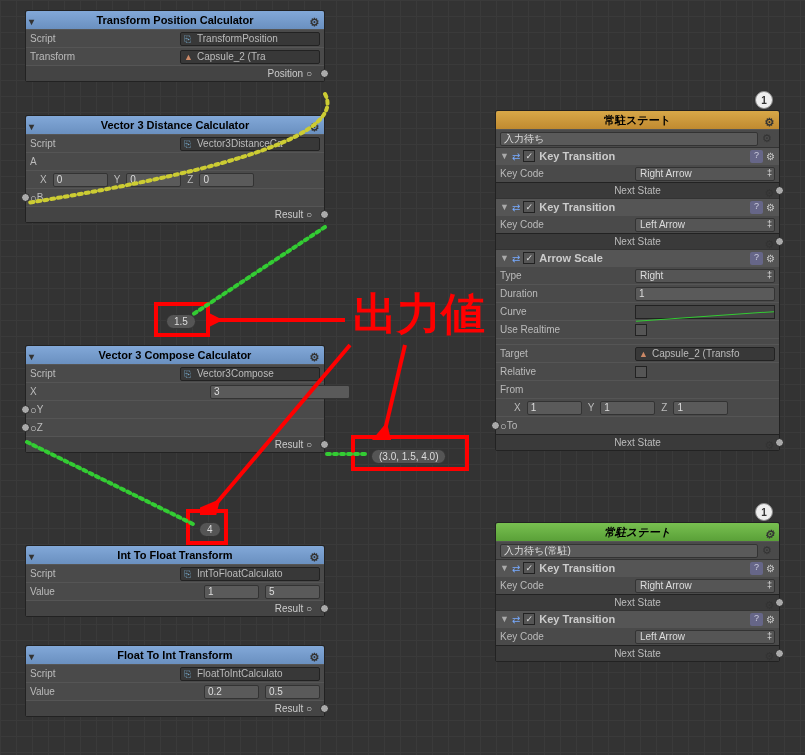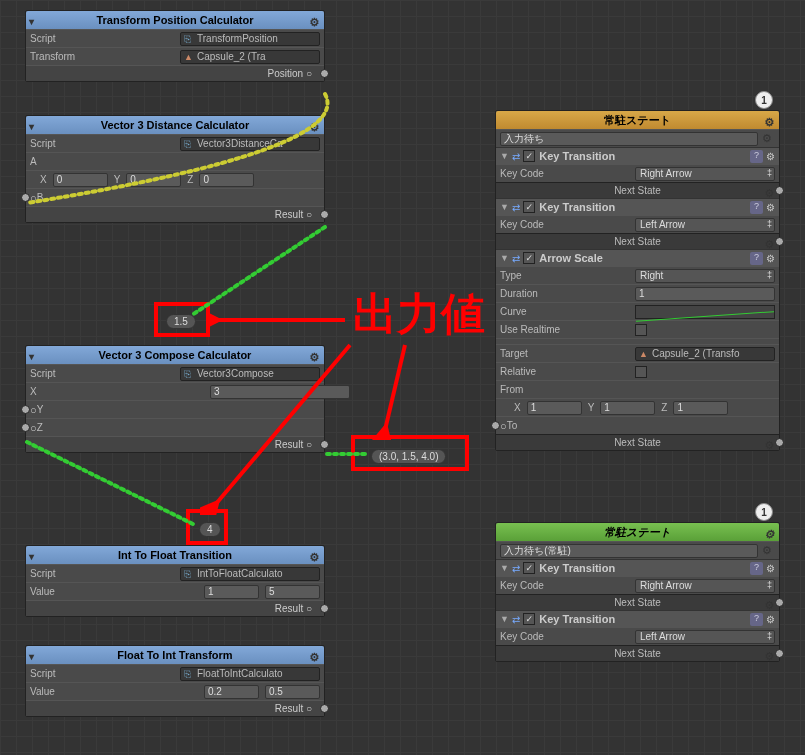--- a/index.html
+++ b/index.html
@@ -331,21 +331,21 @@
     <div class="result-row">
       <span>Result</span> ○
       <span class="port-out"></span>
     </div>
   </div>
 </div>
 
 <div class="node" style="left:25px; top:545px; width:300px;">
   <div class="node-header hdr-blue">
     <span class="fold-icon">▾</span>
-    <span>Int To Float Transition</span>
+    <span>Int To Float Transform</span>
     <span class="gear-icon">⚙</span>
   </div>
   <div class="node-body">
     <div class="row">
       <span class="label">Script</span>
       <span class="spacer"></span>
       <span class="obj-field" style="width:140px;">
         <span class="obj-icon">⎘</span>
         <span>IntToFloatCalculato</span>
       </span>

